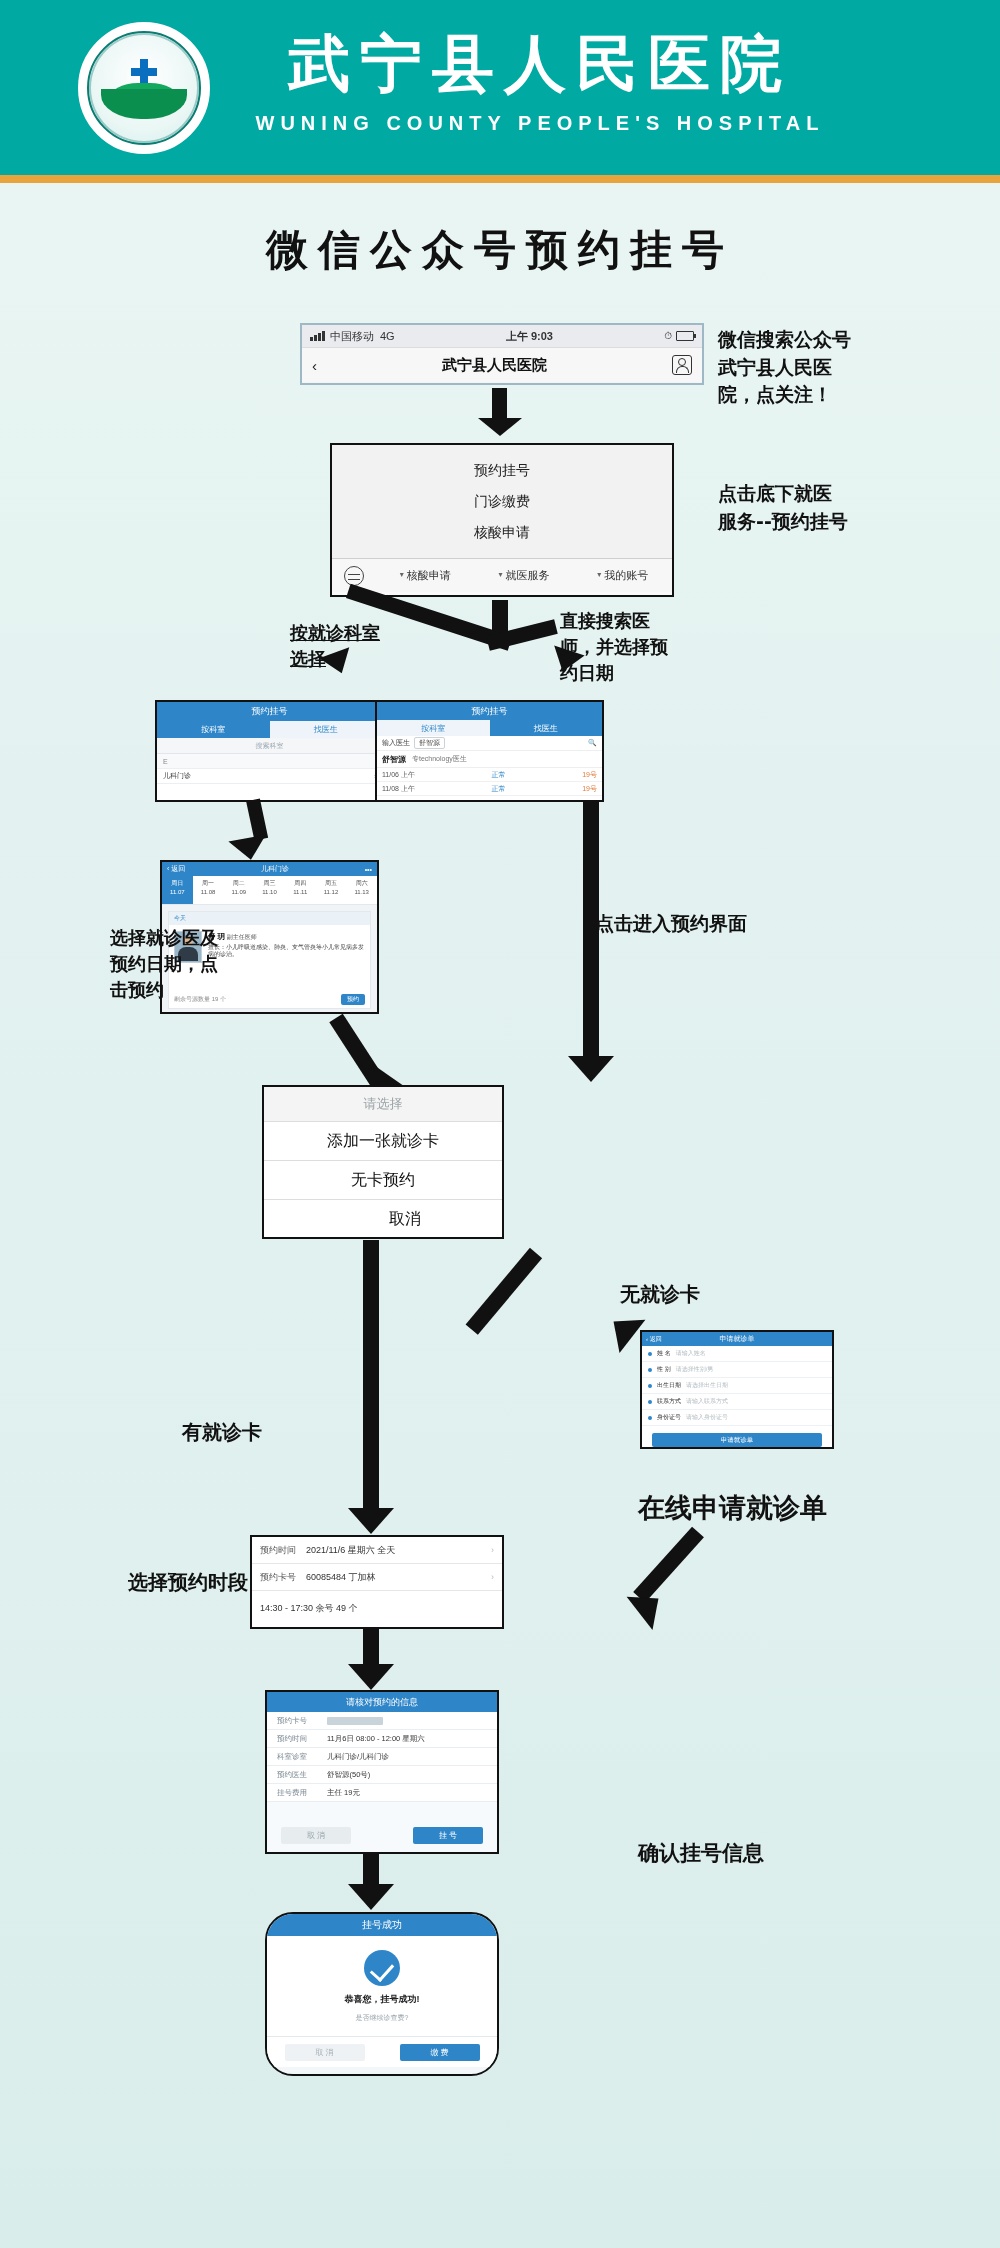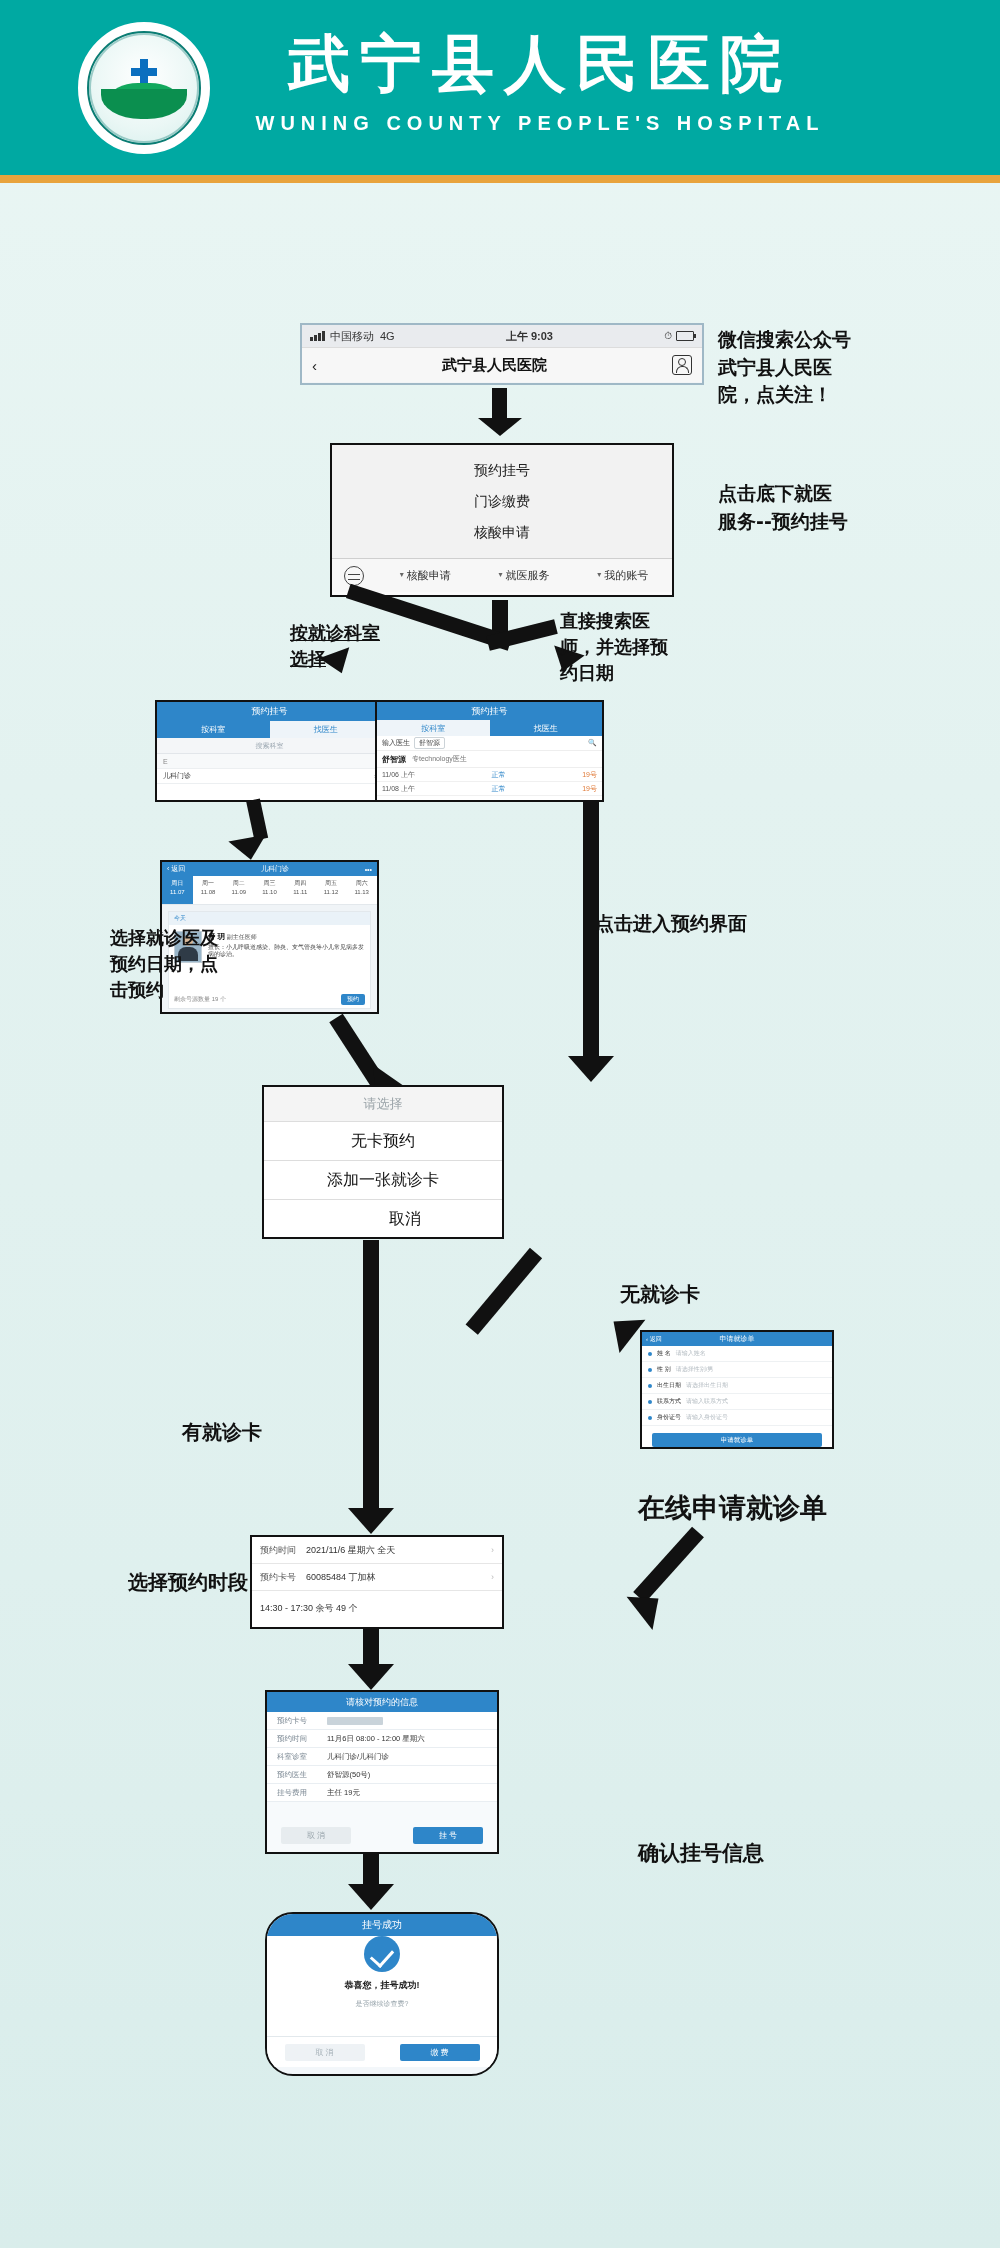--- a/index.html
+++ b/index.html
@@ -177,21 +177,21 @@
   .s9-f{height:17px;display:flex;align-items:center;gap:8px;padding:0 10px;font-size:7.5px;color:#333;border-bottom:1px solid #e9eef2;background:#fff;}
   .s9-f .k{color:#7b8893;width:42px;}
   .s9-mask{display:inline-block;width:56px;height:8px;background:#c9d3da;border-radius:1px;}
   .s9-btns{position:absolute;left:0;bottom:8px;width:100%;display:flex;justify-content:space-between;padding:0 14px;box-sizing:border-box;}
   .s9-btn{width:70px;height:17px;border-radius:2px;display:flex;align-items:center;justify-content:center;font-size:8px;}
   .s9-btn.ghost{background:#e7ecef;color:#9aa6ad;}
   .s9-btn.primary{background:#2e86c9;color:#fff;}
   
   #shot10{left:265px;top:1912px;width:230px;height:160px;background:#f3f7fa;border-radius:28px;}
   .s10-top{height:22px;background:#2e86c9;color:#fff;font-size:10px;display:flex;align-items:center;justify-content:center;}
-  .s10-body{height:100px;display:flex;flex-direction:column;align-items:center;justify-content:flex-start;gap:7px;background:#fff;}
+  .s10-body{height:100px;display:flex;flex-direction:column;align-items:center;justify-content:center;gap:7px;background:#fff;}
   .s10-check{width:36px;height:36px;border-radius:50%;background:#2e86c9;position:relative;}
   .s10-check:after{content:"";position:absolute;left:11px;top:9px;width:11px;height:18px;border:3px solid #fff;border-top:none;border-left:none;transform:rotate(42deg);}
   .s10-msg{font-size:9px;color:#222;font-weight:bold;}
   .s10-sub{font-size:7px;color:#9aa6ad;}
   .s10-btns{height:30px;display:flex;align-items:center;justify-content:space-around;border-top:1px solid #e2e8ec;background:#fff;}
   .s10-b{width:80px;height:17px;border-radius:2px;display:flex;align-items:center;justify-content:center;font-size:8px;}
   .s10-b.ghost{background:#eef2f5;color:#a7b2b9;}
   .s10-b.primary{background:#2e86c9;color:#fff;}
 </style>
 </head>
@@ -205,20 +205,21 @@
     <div class="logo-inner">
       <div class="logo-ring-text"></div>
       <div class="logo-cross"></div>
       <div class="logo-wave2"></div>
       <div class="logo-wave"></div>
     </div>
   </div>
   <div class="hosp-name">武宁县人民医院</div>
   <div class="hosp-en">WUNING COUNTY PEOPLE'S HOSPITAL</div>
 
+  <div class="main-title">微信公众号预约挂号</div>
 
   <div class="shot" id="shot1">
     <div class="s1-status">
       <span class="s1-bars">
           <i></i>
           <i></i>
           <i></i>
           <i></i>
         </span>
       <span>中国移动</span>
@@ -373,22 +374,22 @@
 预约日期，点
 击预约</div>
 
   <div class="arrow" style="left:320px;top:1012px;width:110px;height:90px;">
     <div class="shaft" style="left:8px;top:6px;width:16px;height:82px;transform:rotate(-33deg);transform-origin:top center;"></div>
     <div class="head" style="left:42px;top:62px;border-left:21px solid transparent;border-right:21px solid transparent;border-top:24px solid #111;transform:rotate(35deg);"></div>
   </div>
 
   <div class="shot" id="shot6">
     <div class="s6-hd">请选择</div>
+    <div class="s6-row">添加一张就诊卡</div>
     <div class="s6-row">无卡预约</div>
-    <div class="s6-row">添加一张就诊卡</div>
     <div class="s6-row">取消</div>
   </div>
 
   <div class="arrow" style="left:520px;top:1245px;width:150px;height:110px;">
     <div class="shaft" style="left:8px;top:8px;width:16px;height:100px;transform:rotate(40deg);transform-origin:top center;"></div>
     <div class="head" style="left:82px;top:72px;border-left:21px solid transparent;border-right:21px solid transparent;border-top:24px solid #111;transform:rotate(128deg);"></div>
   </div>
   <div class="cap" style="left:620px;top:1280px;width:200px;font-size:20px;">无就诊卡</div>
 
   <div class="arrow" style="left:345px;top:1240px;width:60px;height:300px;">

